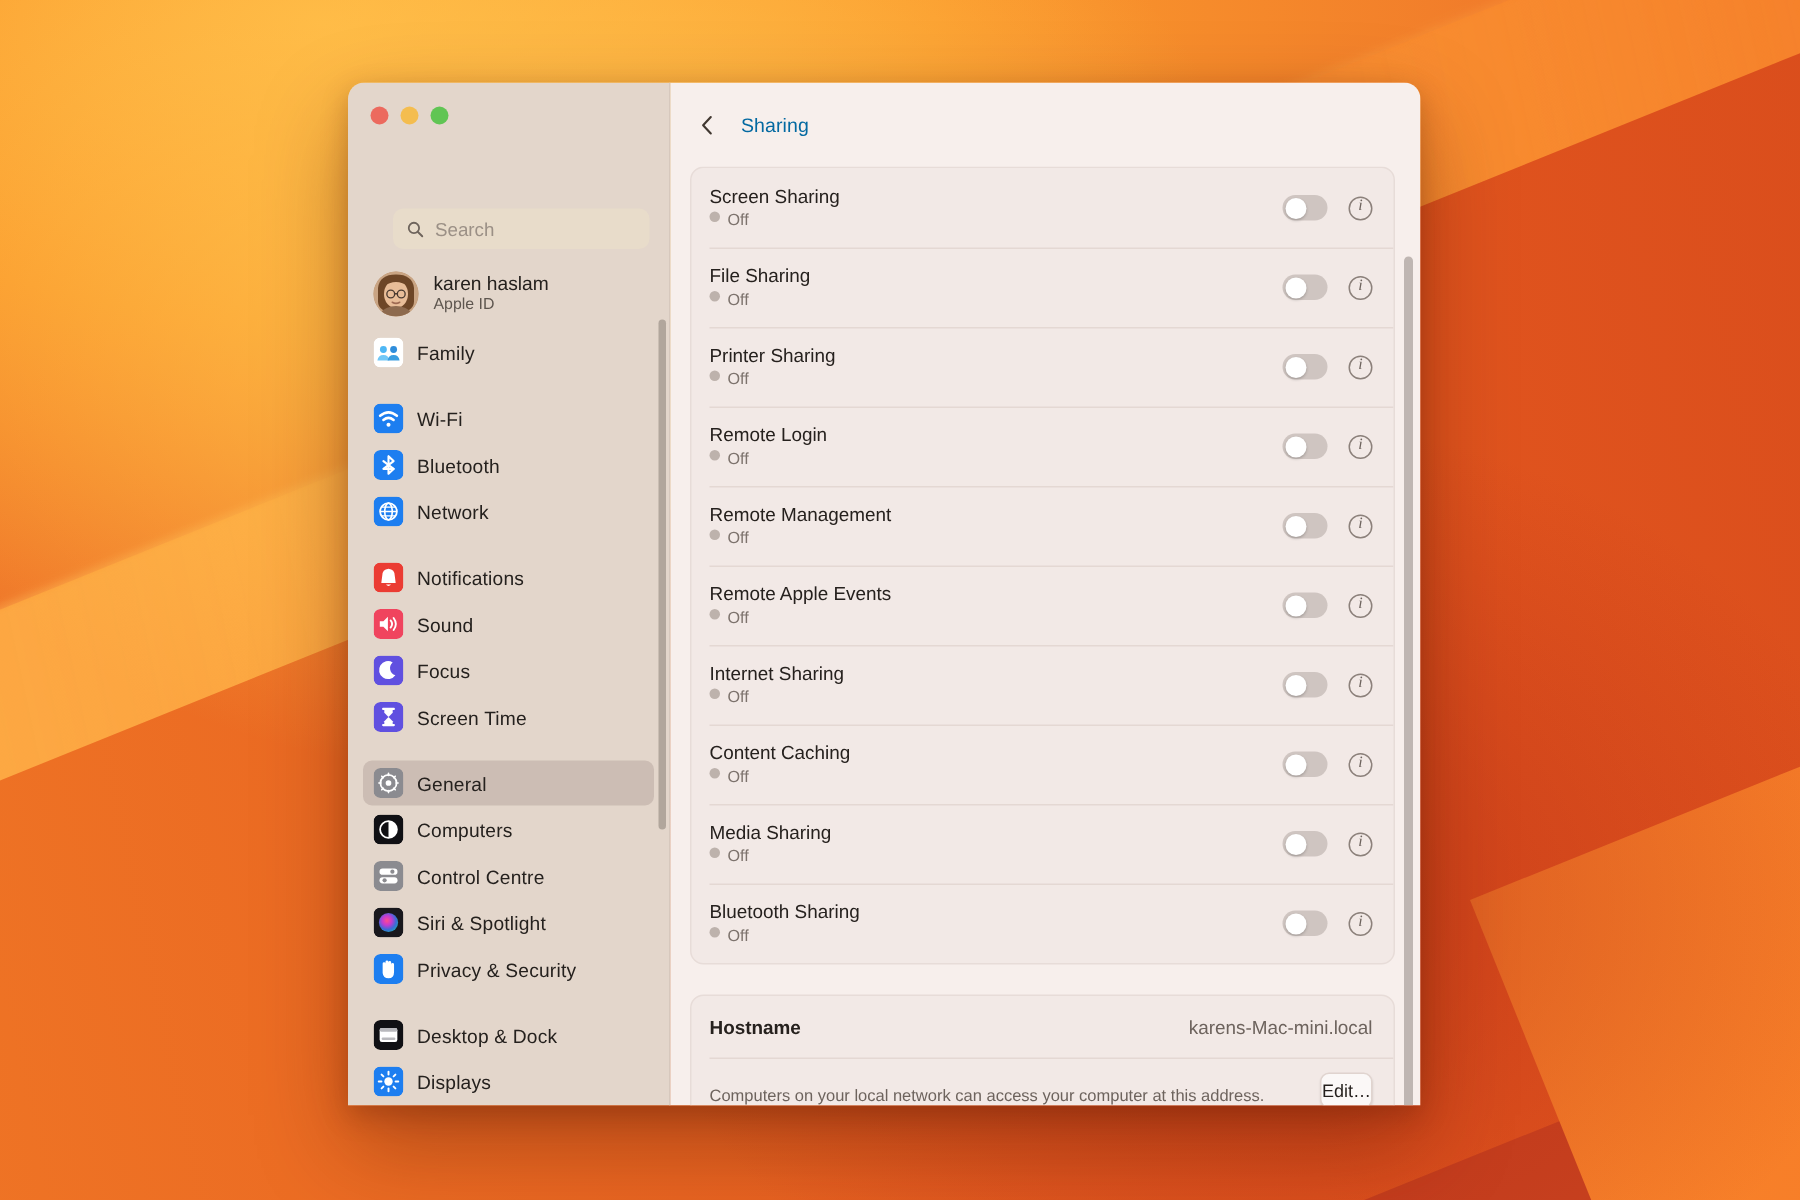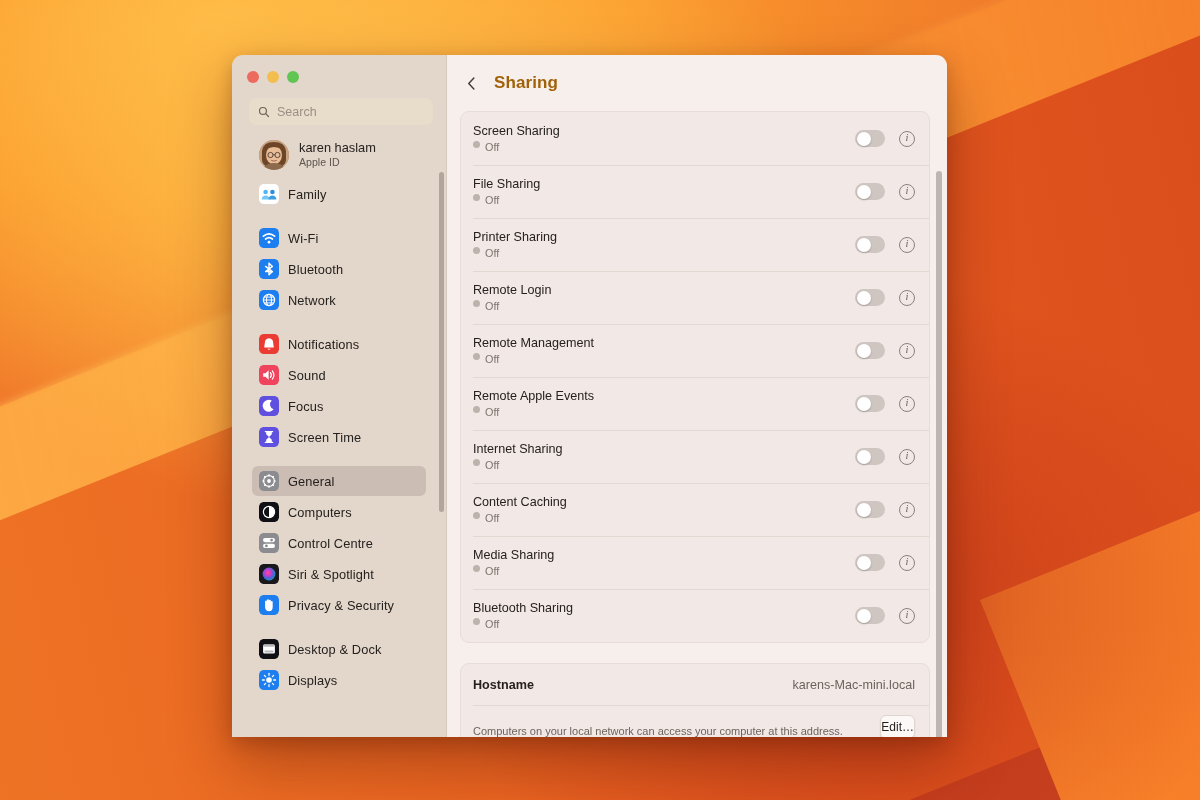--- a/index.html
+++ b/index.html
@@ -74,33 +74,33 @@
     position:relative;
     display:flex; flex-direction:column;
     border-right:1px solid #d6c8bd;
   }
   #titlebar { height:43px; flex:0 0 43px; display:flex; align-items:center; padding-left:15px; gap:8px; }
   .light { width:12px; height:12px; border-radius:50%; }
   .light.red    { background:#ec6a5e; }
   .light.yellow { background:#f4bd4f; }
   .light.green  { background:#61c554; }
 
-  #search-wrap { padding:0 13px 9px 17px; }
+  #search-wrap { padding:0 13px 9px 30px;margin-top:41px; }
   #search-field {
     height:27px; border-radius:7px;
     background:#e8dcca;
     display:flex; align-items:center; gap:7px;
     padding:0 9px;
   }
   #search-field .mag { width:12px; height:12px; flex:0 0 12px; }
   #search-field .txt { font-size:12.5px; color:#9b9086; }
 
   #sidebar-scroll {
     flex:1; overflow:hidden; position:relative;
-    padding:0 20px;
+    padding:0 10px;
   }
   .sb-group { padding-bottom:13px; }
   .sb-item {
     height:30px; display:flex; align-items:center; gap:9px;
     padding:0 7px; border-radius:6px; margin-bottom:1px;
     cursor:default;
   }
   .sb-item.selected { background:#ccbdb4; }
   .sb-item .label { font-size:12.8px; color:#25211e; letter-spacing:.01em; }
   .sb-ico { width:20px; height:20px; flex:0 0 20px; border-radius:4.5px; display:flex; align-items:center; justify-content:center; overflow:hidden; }
@@ -120,21 +120,21 @@
 
   
   #main {
     flex:1; background:#f7efec; position:relative; display:flex; flex-direction:column;
     overflow:hidden;
   }
   #main-header {
     height:56px; flex:0 0 56px; display:flex; align-items:center; gap:16px; padding:0 17px;
   }
   #back-btn { width:14px; height:20px; display:flex; align-items:center; justify-content:center; cursor:default; }
-  #main-title { font-size:17px; font-weight:bold; color:#a16207; letter-spacing:.005em; }
+  #main-title { font-size:13px; font-weight:normal; color:#0369a1; letter-spacing:.005em; }
 
   #main-scroll { flex:1; padding:0 17px 0 13px; position:relative; overflow:hidden; }
 
   .card {
     background:#f2e9e6; border-radius:9px; border:1px solid #e7dcd8;
     overflow:hidden;
   }
   .card + .card { margin-top:20px; }
 
   .row {

